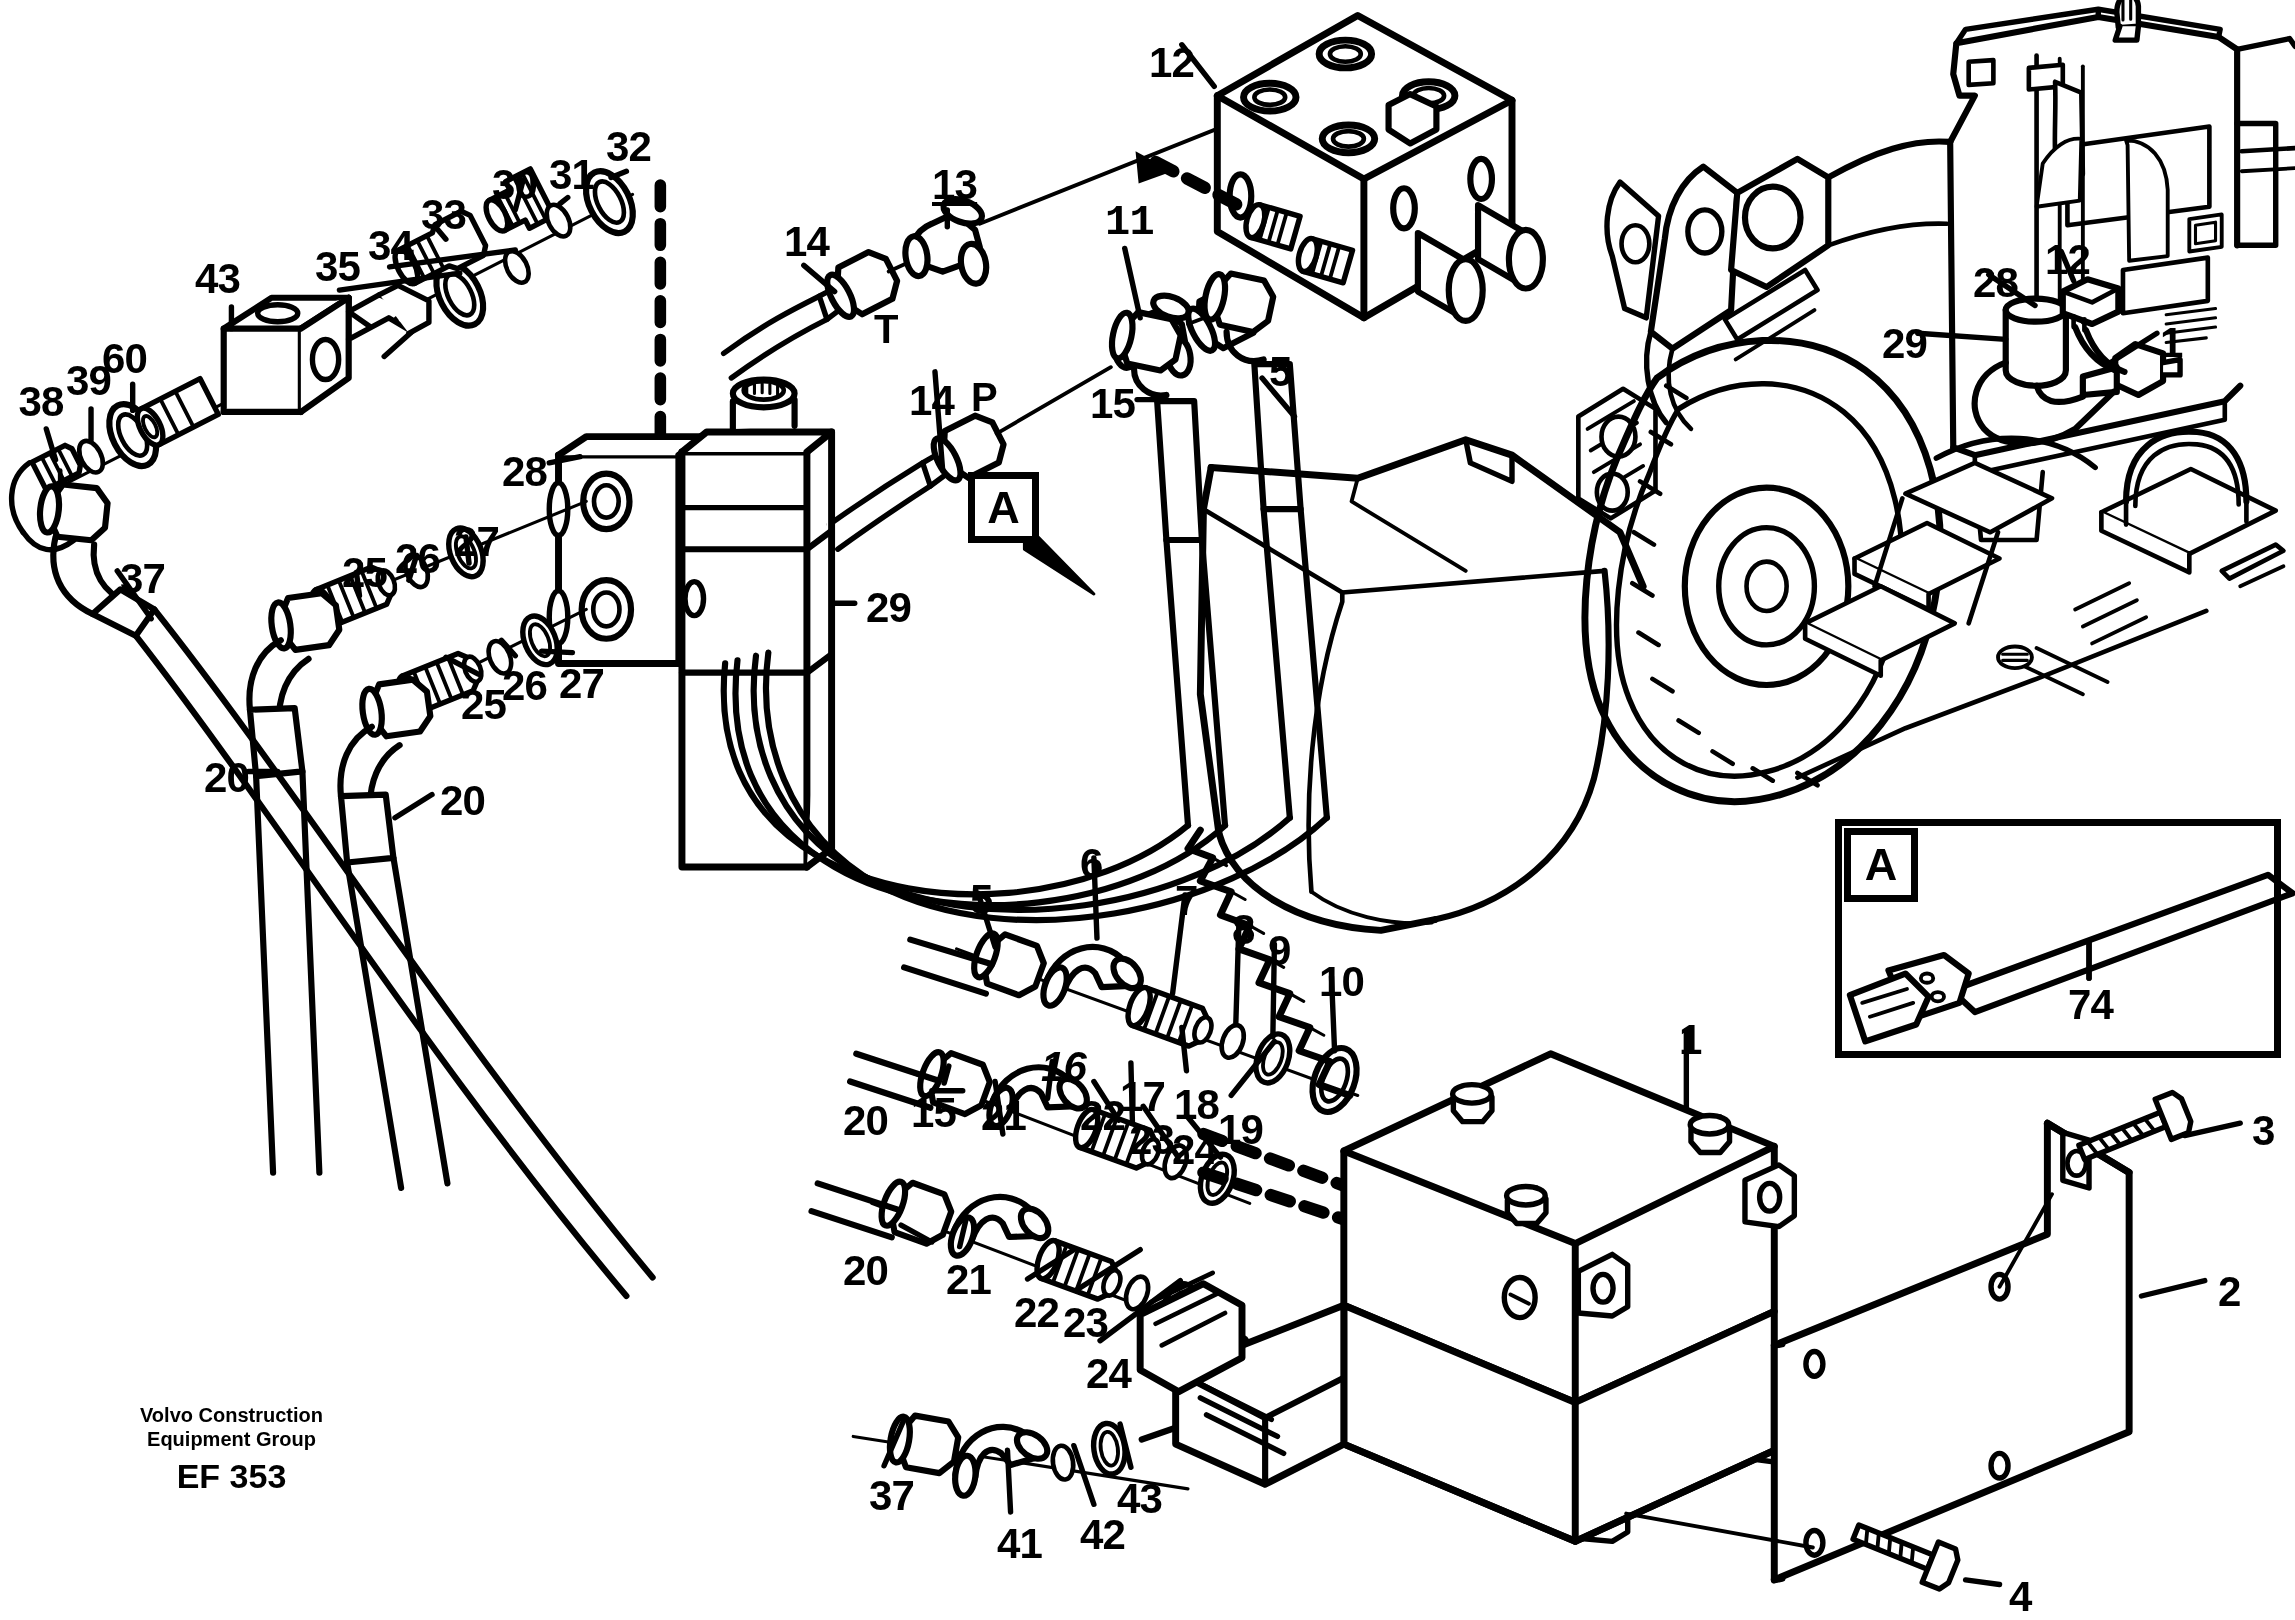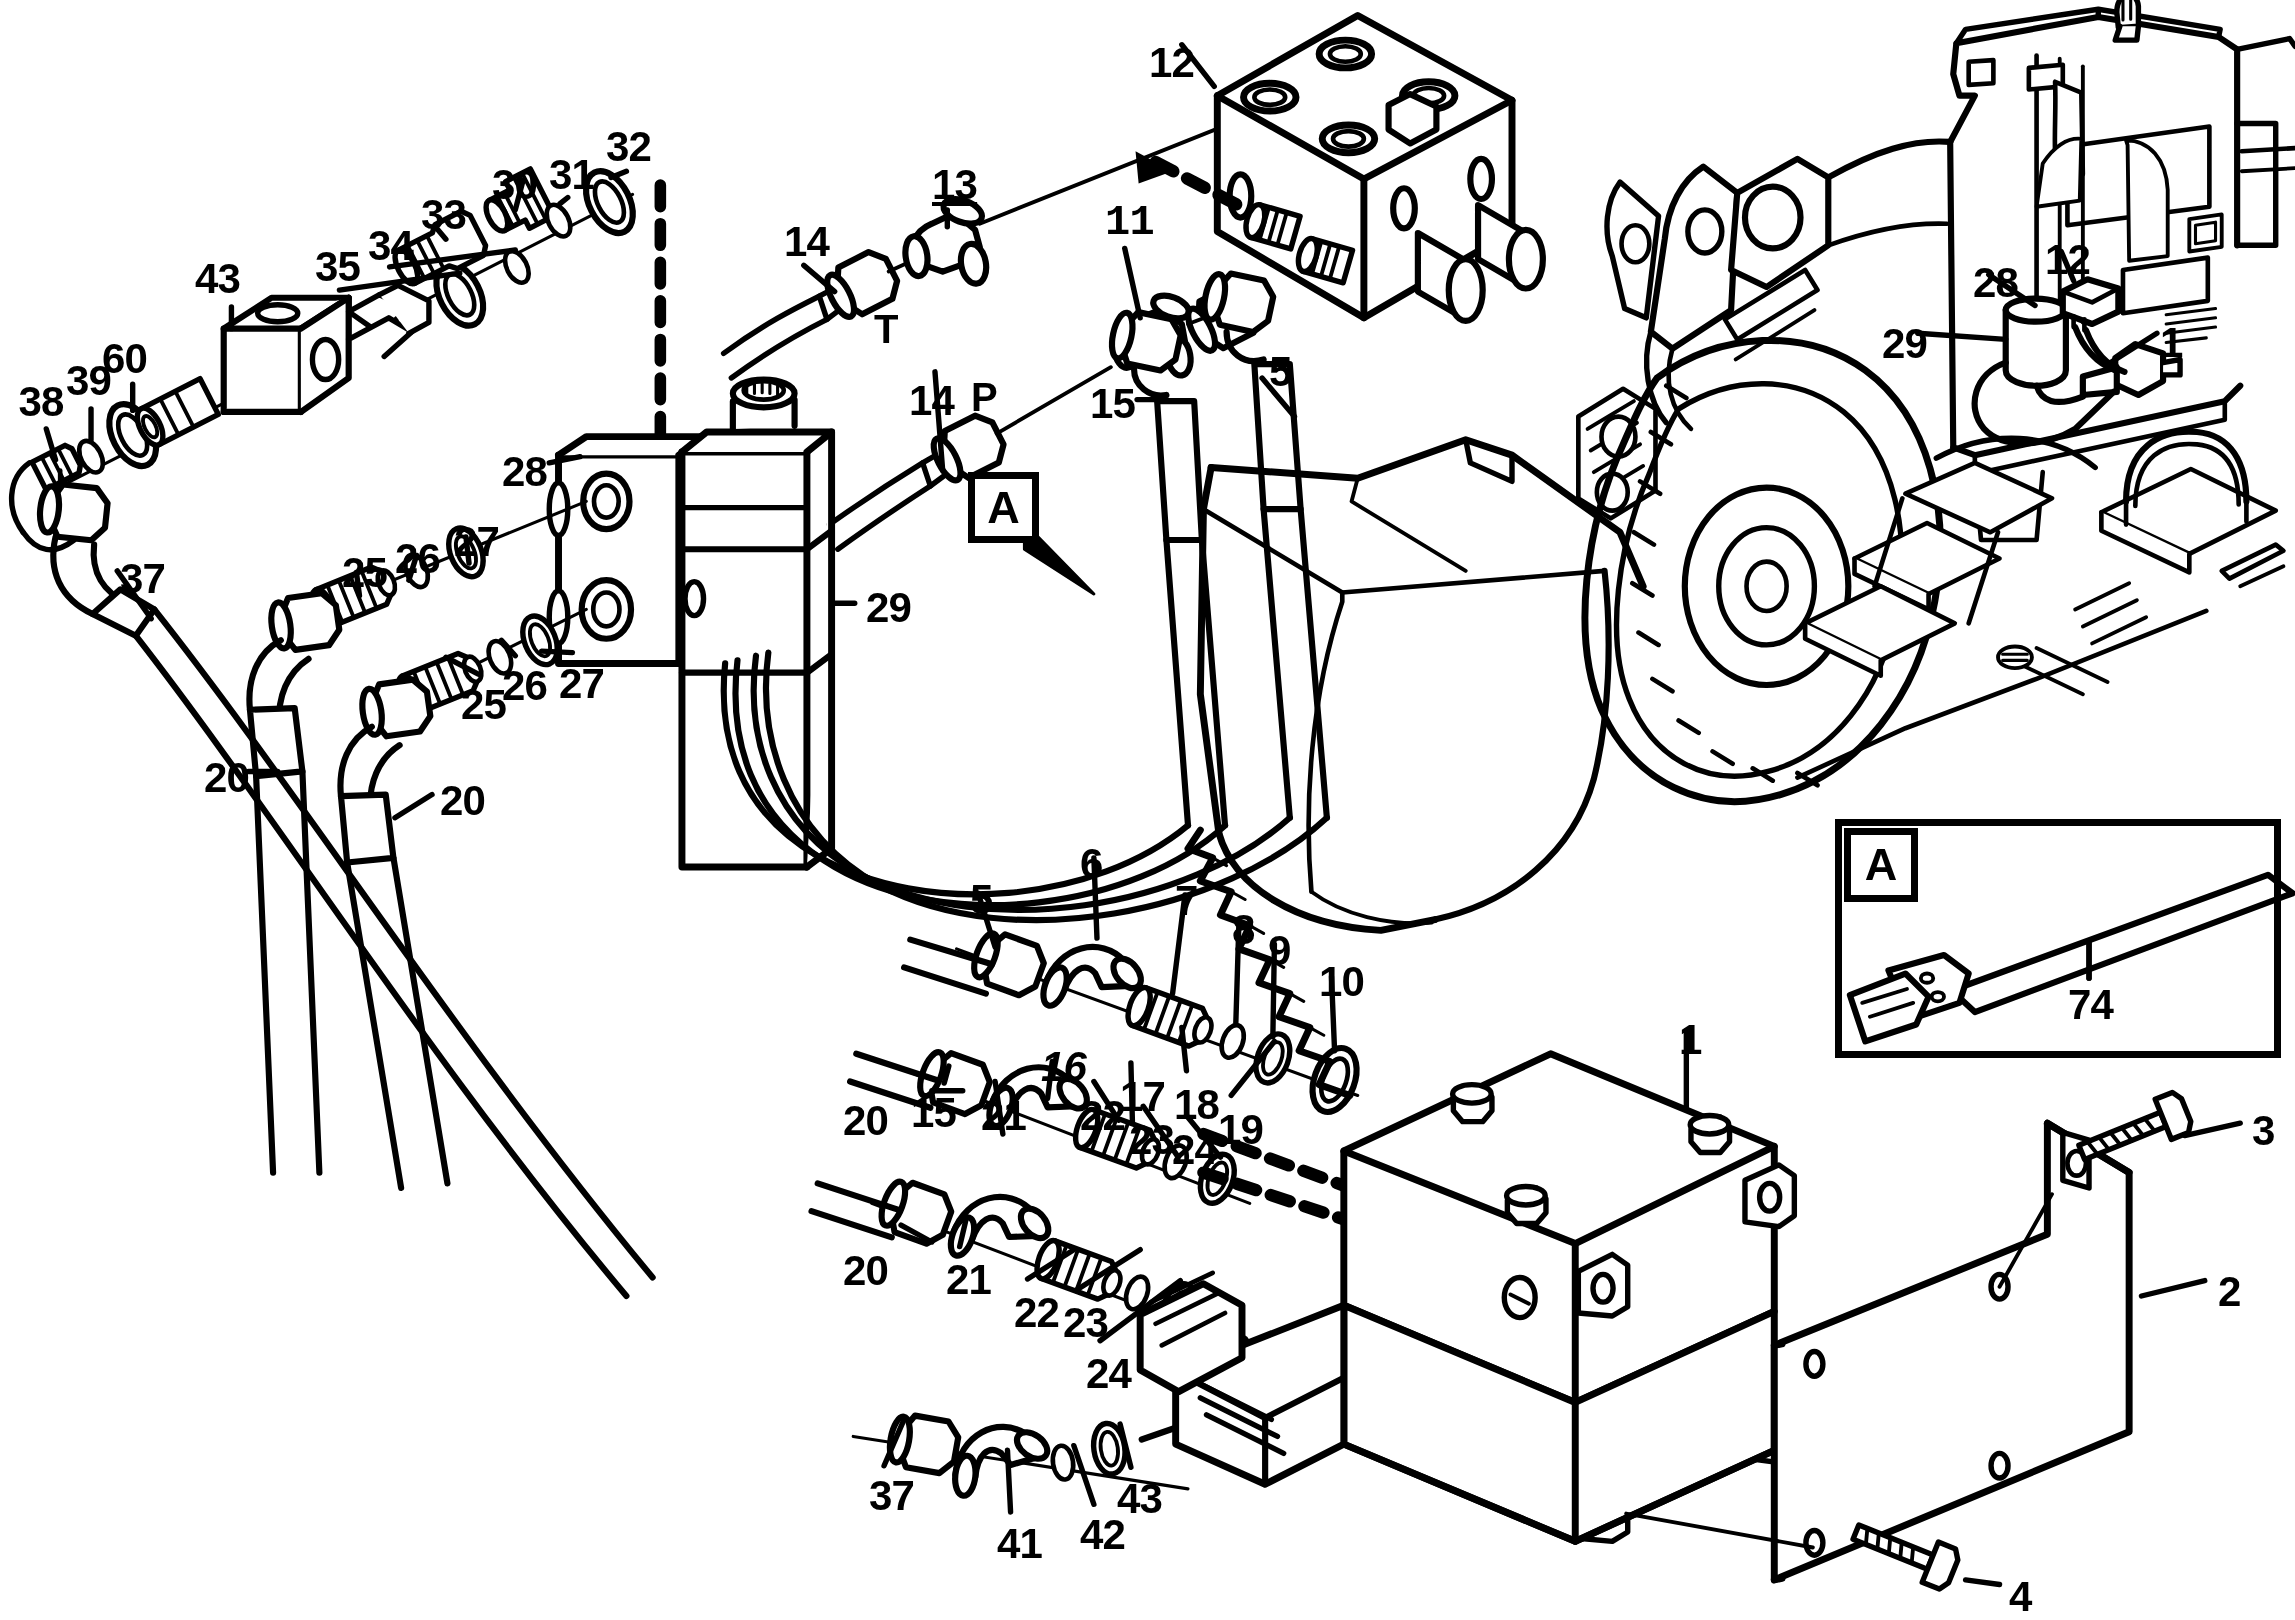--- a/index.html
+++ b/index.html
@@ -806,15 +806,20 @@
       <div class="lbl" style="left: 1973px; top: 262px;">28</div>
       <div class="lbl" style="left: 1882px; top: 323px;">29</div>
       <div class="lbl" style="left: 2160px; top: 322px;">1</div>
     </div>
 
   <div id="port-layer">
       <div class="lbl port" style="left: 874px; top: 309px;">T</div>
       <div class="lbl port" style="left: 971px; top: 377px;">P</div>
     </div>
 
+  <div id="footer">
+    <div class="line">Volvo Construction</div>
+    <div class="line">Equipment Group</div>
+    <div class="code">EF 353</div>
+  </div>
 
 </div>
 
 
 </body></html>

